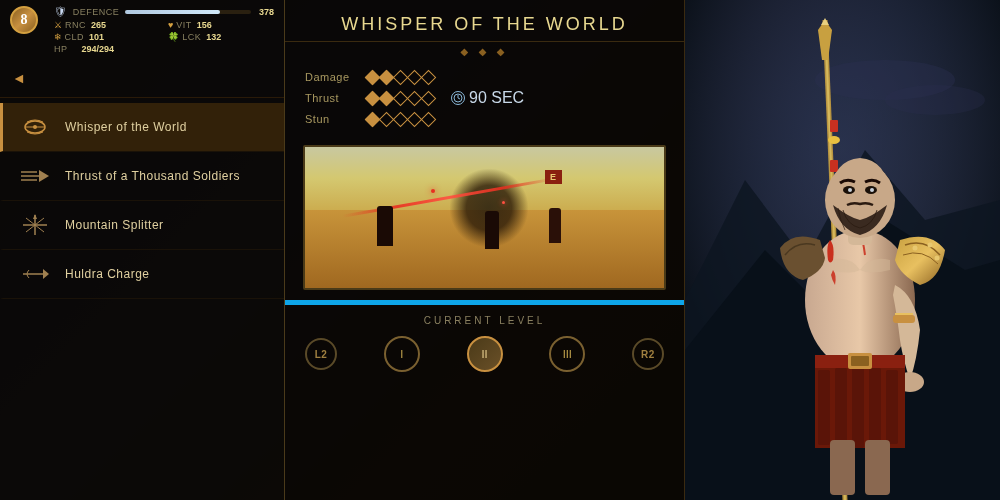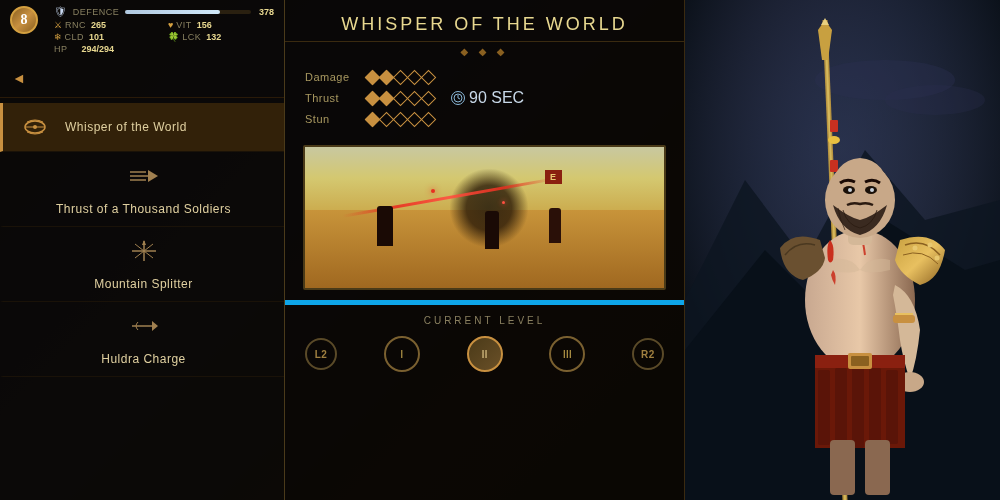--- a/index.html
+++ b/index.html
@@ -78,21 +78,20 @@
       transition: background 0.15s;
     }
 
     .attack-item.active {
       background: rgba(60, 40, 10, 0.8);
       border-left: 3px solid #c89040;
     }
 
     .attack-item:not(.active) {
       border-left: 3px solid transparent;
-      flex-direction: column;
     }
 
     .attack-icon {
       width: 36px; height: 28px;
       display: flex;
       align-items: center;
       justify-content: center;
       flex-shrink: 0;
     }
 

